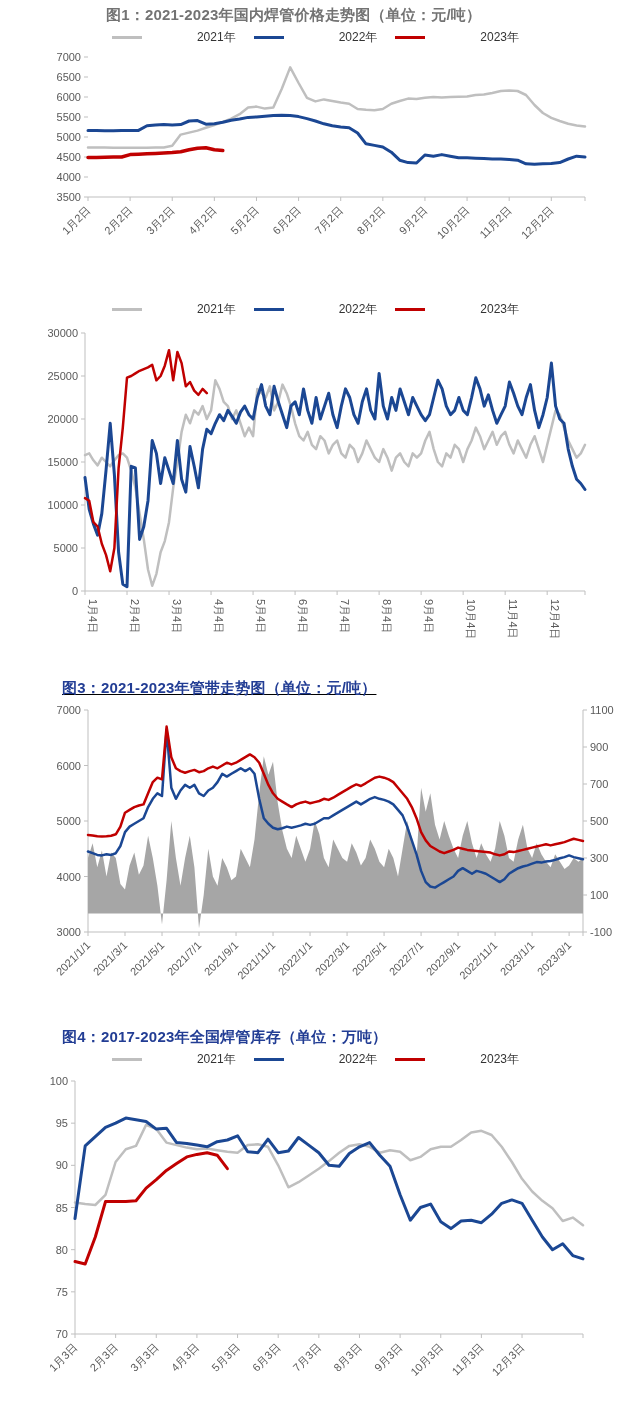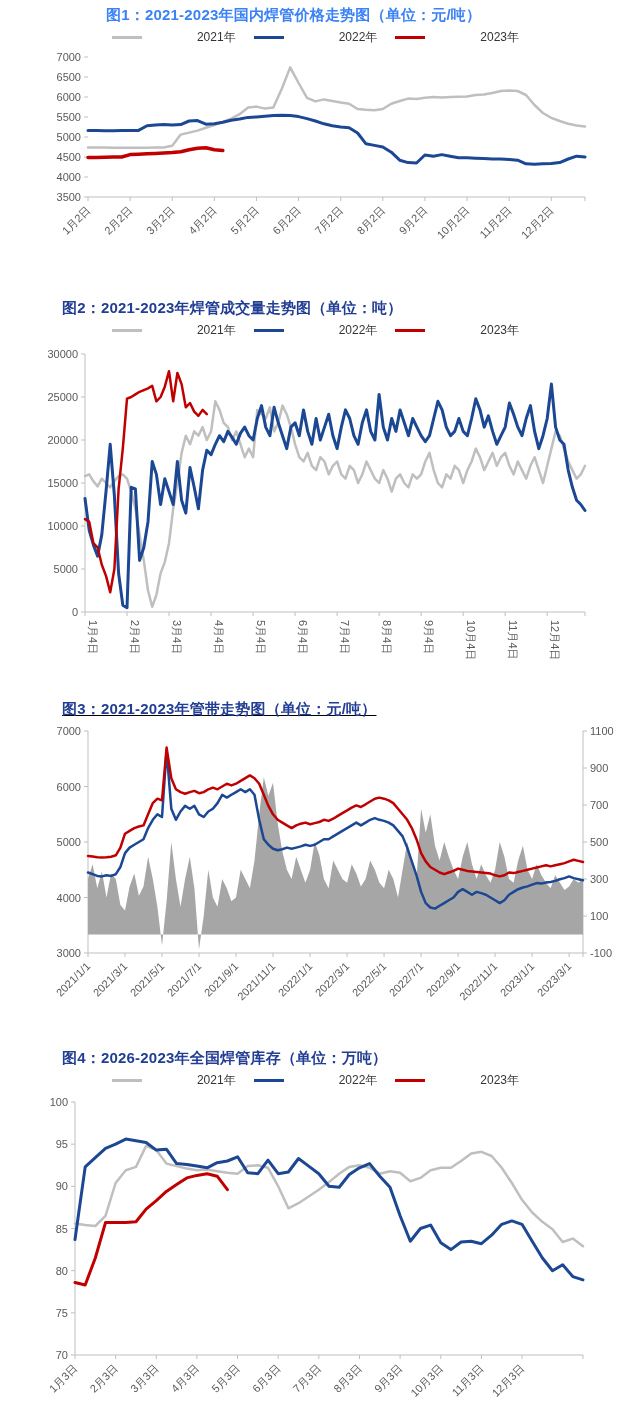--- a/index.html
+++ b/index.html
@@ -16,21 +16,21 @@
   .mb1{margin-bottom:40px;}
   .mb2{margin-bottom:8px;}
   .mb3{margin-bottom:8px;text-decoration:underline;}
 </style>
 </head>
 <body>
 
 <div class="page">
 
   <section class="figure mb1">
-    <h2 class="fig-title" style="color: #3b82f6; padding-left: 44px;">图1：2021-2023年国内焊管价格走势图（单位：元/吨）</h2>
+    <h2 class="fig-title" style="color: #737373; padding-left: 44px;">图1：2021-2023年国内焊管价格走势图（单位：元/吨）</h2>
     <div class="legend">
         <span class="item">
           <span class="sw-line" style="background: rgb(191, 191, 191);"></span>
           <span>2021年</span>
         </span>
         <span class="item">
           <span class="sw-line" style="background: rgb(27, 71, 147);"></span>
           <span>2022年</span>
         </span>
         <span class="item">
@@ -81,21 +81,20 @@
           <line x1="551.3050847457628" y1="150" x2="551.3050847457628" y2="154" stroke="#BFBFBF" stroke-width="1"></line>
           <text x="554.3050847457628" y="164" text-anchor="end" font-size="11" fill="#595959" transform="rotate(-45 554.3050847457628 164)">12月2日</text>
           <line x1="585" y1="150" x2="585" y2="154" stroke="#BFBFBF" stroke-width="1"></line>
           <path d=" M88.0,100.4 L96.4,100.4 L104.8,100.6 L113.3,100.8 L121.7,100.8 L130.1,100.8 L138.5,100.8 L147.0,100.8 L155.4,100.6 L163.8,100.4 L172.2,98.8 L180.7,87.6 L189.1,85.6 L197.5,83.6 L205.9,80.8 L214.4,78.0 L222.8,74.8 L231.2,71.6 L239.6,67.2 L248.1,60.4 L256.5,59.6 L264.9,61.6 L273.3,60.4 L281.7,42.0 L290.2,20.4 L298.6,36.0 L307.0,50.8 L315.4,54.4 L323.9,52.4 L332.3,54.0 L340.7,55.6 L349.1,56.8 L357.6,62.0 L366.0,62.8 L374.4,63.2 L382.8,62.0 L391.3,56.8 L399.7,54.0 L408.1,51.6 L416.5,52.0 L424.9,50.8 L433.4,50.0 L441.8,50.4 L450.2,50.0 L458.6,49.8 L467.1,49.6 L475.5,48.0 L483.9,47.6 L492.3,46.0 L500.8,44.0 L509.2,43.6 L517.6,44.0 L526.0,48.0 L534.5,58.0 L542.9,66.0 L551.3,70.8 L559.7,74.0 L568.2,76.8 L576.6,78.4 L585.0,79.6" fill="none" stroke="#BFBFBF" stroke-width="2.5" stroke-linejoin="round" stroke-linecap="round"></path>
           <path d=" M88.0,83.6 L96.4,83.6 L104.8,83.8 L113.3,83.8 L121.7,83.6 L130.1,83.6 L138.5,83.4 L147.0,78.8 L155.4,78.0 L163.8,77.6 L172.2,78.0 L180.7,77.6 L189.1,74.0 L197.5,73.6 L205.9,77.2 L214.4,76.8 L222.8,75.2 L231.2,73.2 L239.6,72.0 L248.1,70.4 L256.5,70.0 L264.9,69.2 L273.3,68.4 L281.7,68.2 L290.2,68.4 L298.6,69.6 L307.0,71.6 L315.4,74.0 L323.9,76.8 L332.3,78.8 L340.7,80.0 L349.1,80.8 L357.6,86.0 L366.0,96.8 L374.4,98.4 L382.8,100.0 L391.3,105.2 L399.7,113.2 L408.1,115.6 L416.5,116.0 L424.9,108.0 L433.4,109.2 L441.8,107.6 L450.2,109.2 L458.6,110.8 L467.1,110.8 L475.5,111.2 L483.9,111.6 L492.3,112.0 L500.8,112.0 L509.2,112.4 L517.6,113.2 L526.0,116.8 L534.5,117.2 L542.9,116.8 L551.3,116.4 L559.7,115.6 L568.2,112.0 L576.6,109.2 L585.0,110.0" fill="none" stroke="#1B4793" stroke-width="3" stroke-linejoin="round" stroke-linecap="round"></path>
           <path d=" M88.0,110.4 L96.4,110.4 L104.8,110.2 L113.3,110.0 L121.7,110.0 L130.1,107.6 L138.5,107.2 L147.0,106.8 L155.4,106.4 L163.8,106.0 L172.2,105.6 L180.7,104.8 L189.1,102.8 L197.5,101.2 L205.9,100.8 L214.4,102.8 L222.8,103.6" fill="none" stroke="#C00000" stroke-width="3.5" stroke-linejoin="round" stroke-linecap="round"></path>
         </svg></div>
   </section>
 
   <section class="figure mb2">
-    <h2 class="fig-title" style="color: rgb(34, 61, 148);">图2：2021-2023年焊管成交量走势图（单位：吨）</h2>
     <div class="legend">
         <span class="item">
           <span class="sw-line" style="background: rgb(191, 191, 191);"></span>
           <span>2021年</span>
         </span>
         <span class="item">
           <span class="sw-line" style="background: rgb(27, 71, 147);"></span>
           <span>2022年</span>
         </span>
         <span class="item">
@@ -210,21 +209,21 @@
           <line x1="569.1214953271028" y1="232" x2="569.1214953271028" y2="236" stroke="#BFBFBF" stroke-width="1"></line>
           <text x="572.1214953271028" y="246" text-anchor="end" font-size="11" fill="#595959" transform="rotate(-45 572.1214953271028 246)">2023/3/1</text>
           <line x1="583" y1="232" x2="583" y2="236" stroke="#BFBFBF" stroke-width="1"></line>
           <path d="M88,213.5 L88.0,158.0 L92.6,143.2 L97.3,167.2 L101.9,150.6 L106.5,176.5 L111.1,152.4 L115.8,158.0 L120.4,183.9 L125.0,189.5 L129.6,165.4 L134.3,152.4 L138.9,174.7 L143.5,165.4 L148.1,135.8 L152.8,158.0 L157.4,185.8 L162.0,224.6 L166.6,180.2 L171.3,121.0 L175.9,158.0 L180.5,185.8 L185.1,158.0 L189.8,135.8 L194.4,167.2 L199.0,228.3 L203.7,195.0 L208.3,148.8 L212.9,176.5 L217.5,185.8 L222.2,158.0 L226.8,167.2 L231.4,180.2 L236.0,176.5 L240.7,148.8 L245.3,158.0 L249.9,167.2 L254.5,139.5 L259.2,93.3 L263.8,56.3 L268.4,74.7 L273.0,61.8 L277.7,102.5 L282.3,130.3 L286.9,148.8 L291.6,158.0 L296.2,135.8 L300.8,148.8 L305.4,161.7 L310.1,148.8 L314.7,121.0 L319.3,133.9 L323.9,158.0 L328.6,167.2 L333.2,139.5 L337.8,148.8 L342.4,158.0 L347.1,161.7 L351.7,143.2 L356.3,152.4 L360.9,165.4 L365.6,158.0 L370.2,139.5 L374.8,148.8 L379.4,161.7 L384.1,167.2 L388.7,148.8 L393.3,158.0 L398.0,176.5 L402.6,148.8 L407.2,121.0 L411.8,139.5 L416.5,158.0 L421.1,87.7 L425.7,111.8 L430.3,93.3 L435.0,124.7 L439.6,139.5 L444.2,121.0 L448.8,135.8 L453.5,148.8 L458.1,158.0 L462.7,135.8 L467.3,121.0 L472.0,143.2 L476.6,158.0 L481.2,143.2 L485.9,154.3 L490.5,161.7 L495.1,148.8 L499.7,121.0 L504.4,135.8 L509.0,158.0 L513.6,161.7 L518.2,139.5 L522.9,124.7 L527.5,148.8 L532.1,158.0 L536.7,143.2 L541.4,154.3 L546.0,161.7 L550.6,167.2 L555.2,154.3 L559.9,161.7 L564.5,169.1 L569.1,165.4 L573.7,158.0 L578.4,161.7 L583.0,158.0 L583.0,213.5 Z" fill="#A6A6A6" stroke="none"></path>
           <path d=" M88.0,151.5 L92.6,153.2 L97.3,154.9 L101.9,155.4 L106.5,154.3 L111.1,154.9 L115.8,153.2 L120.4,146.0 L125.0,132.1 L129.6,126.6 L134.3,123.8 L138.9,121.0 L143.5,118.2 L148.1,107.1 L152.8,98.8 L157.4,93.3 L162.0,96.0 L166.6,29.4 L171.3,87.7 L175.9,98.8 L180.5,90.5 L185.1,84.9 L189.8,87.7 L194.4,84.9 L199.0,93.3 L203.7,96.0 L208.3,90.5 L212.9,87.7 L217.5,82.1 L222.2,73.8 L226.8,76.6 L231.4,73.8 L236.0,71.1 L240.7,68.3 L245.3,71.1 L249.9,68.3 L254.5,73.8 L259.2,98.8 L263.8,118.2 L268.4,123.8 L273.0,127.7 L277.7,129.3 L282.3,128.2 L286.9,126.6 L291.6,127.7 L296.2,126.6 L300.8,125.4 L305.4,123.8 L310.1,124.9 L314.7,123.8 L319.3,121.0 L323.9,118.2 L328.6,118.2 L333.2,115.4 L337.8,112.7 L342.4,109.9 L347.1,107.1 L351.7,104.4 L356.3,101.6 L360.9,104.4 L365.6,101.6 L370.2,98.8 L374.8,97.1 L379.4,98.8 L384.1,99.9 L388.7,101.6 L393.3,104.4 L398.0,109.9 L402.6,115.4 L407.2,126.6 L411.8,140.4 L416.5,154.3 L421.1,170.9 L425.7,182.1 L430.3,186.5 L435.0,187.6 L439.6,184.8 L444.2,182.1 L448.8,179.3 L453.5,176.5 L458.1,170.9 L462.7,168.2 L467.3,170.9 L472.0,173.7 L476.6,170.9 L481.2,172.1 L485.9,173.7 L490.5,176.5 L495.1,179.3 L499.7,182.1 L504.4,179.3 L509.0,173.7 L513.6,170.9 L518.2,168.2 L522.9,166.5 L527.5,165.4 L532.1,163.7 L536.7,162.1 L541.4,162.6 L546.0,161.5 L550.6,161.0 L555.2,159.9 L559.9,158.2 L564.5,157.1 L569.1,155.4 L573.7,157.1 L578.4,158.2 L583.0,159.3" fill="none" stroke="#1B4793" stroke-width="2.5" stroke-linejoin="round" stroke-linecap="round"></path>
           <path d=" M88.0,134.9 L92.6,135.4 L97.3,136.3 L101.9,136.5 L106.5,136.3 L111.1,135.7 L115.8,134.3 L120.4,126.6 L125.0,112.7 L129.6,109.9 L134.3,107.1 L138.9,105.5 L143.5,104.4 L148.1,93.3 L152.8,82.1 L157.4,77.7 L162.0,79.4 L166.6,26.6 L171.3,57.2 L175.9,68.3 L180.5,71.1 L185.1,72.7 L189.8,71.1 L194.4,69.9 L199.0,72.2 L203.7,71.1 L208.3,68.3 L212.9,66.6 L217.5,68.3 L222.2,65.5 L226.8,62.7 L231.4,64.4 L236.0,62.7 L240.7,59.9 L245.3,57.2 L249.9,54.4 L254.5,57.2 L259.2,62.7 L263.8,73.8 L268.4,84.9 L273.0,93.3 L277.7,98.8 L282.3,101.6 L286.9,104.4 L291.6,107.1 L296.2,104.4 L300.8,102.7 L305.4,101.6 L310.1,103.2 L314.7,102.1 L319.3,101.0 L323.9,98.8 L328.6,99.9 L333.2,97.7 L337.8,94.9 L342.4,92.1 L347.1,89.4 L351.7,86.6 L356.3,84.4 L360.9,86.0 L365.6,83.3 L370.2,80.5 L374.8,77.7 L379.4,76.6 L384.1,77.7 L388.7,79.4 L393.3,82.1 L398.0,87.7 L402.6,93.3 L407.2,98.8 L411.8,107.1 L416.5,118.2 L421.1,132.1 L425.7,140.4 L430.3,146.0 L435.0,148.8 L439.6,151.5 L444.2,153.2 L448.8,151.5 L453.5,149.9 L458.1,147.6 L462.7,148.8 L467.3,149.9 L472.0,150.4 L476.6,151.0 L481.2,151.5 L485.9,152.1 L490.5,152.6 L495.1,154.3 L499.7,155.4 L504.4,154.3 L509.0,151.5 L513.6,152.1 L518.2,151.0 L522.9,149.9 L527.5,148.8 L532.1,147.6 L536.7,146.5 L541.4,145.4 L546.0,144.3 L550.6,145.4 L555.2,144.3 L559.9,143.2 L564.5,142.1 L569.1,140.4 L573.7,138.8 L578.4,139.9 L583.0,141.0" fill="none" stroke="#C00000" stroke-width="2.5" stroke-linejoin="round" stroke-linecap="round"></path>
         </svg></div>
   </section>
 
   <section class="figure">
-    <h2 class="fig-title" style="color: rgb(34, 61, 148);">图4：2026-2023年全国焊管库存（单位：万吨）</h2>
+    <h2 class="fig-title" style="color: rgb(34, 61, 148);">图4：2017-2023年全国焊管库存（单位：万吨）</h2>
     <div class="legend">
         <span class="item">
           <span class="sw-line" style="background: rgb(191, 191, 191);"></span>
           <span>2021年</span>
         </span>
         <span class="item">
           <span class="sw-line" style="background: rgb(27, 71, 147);"></span>
           <span>2022年</span>
         </span>
         <span class="item">

